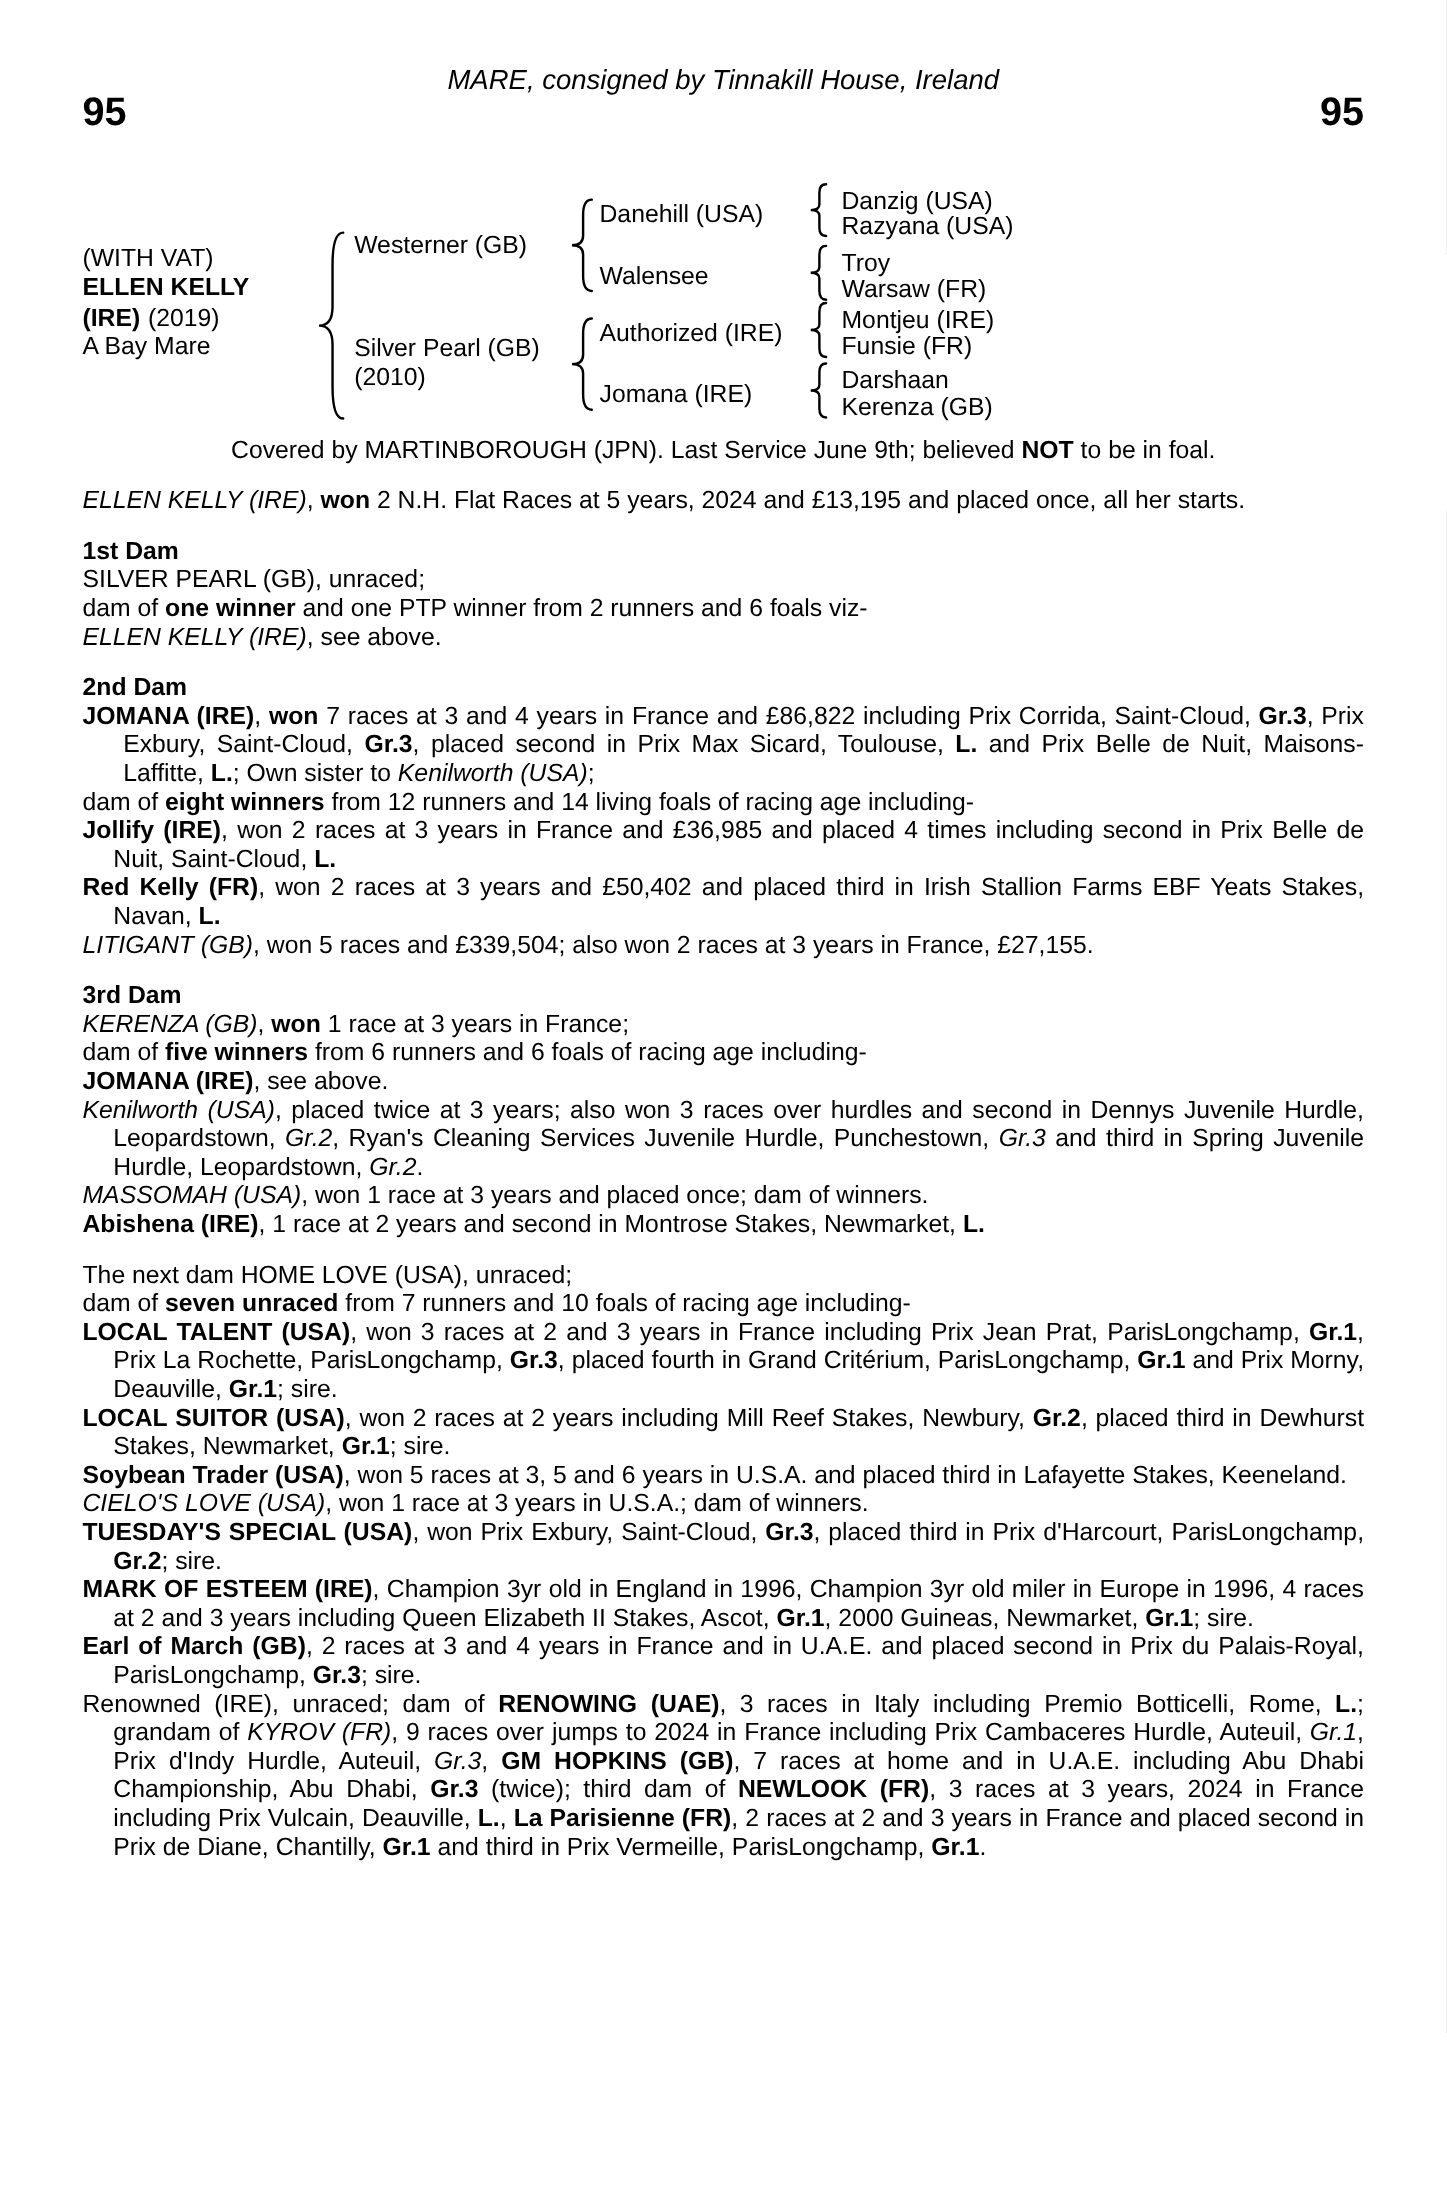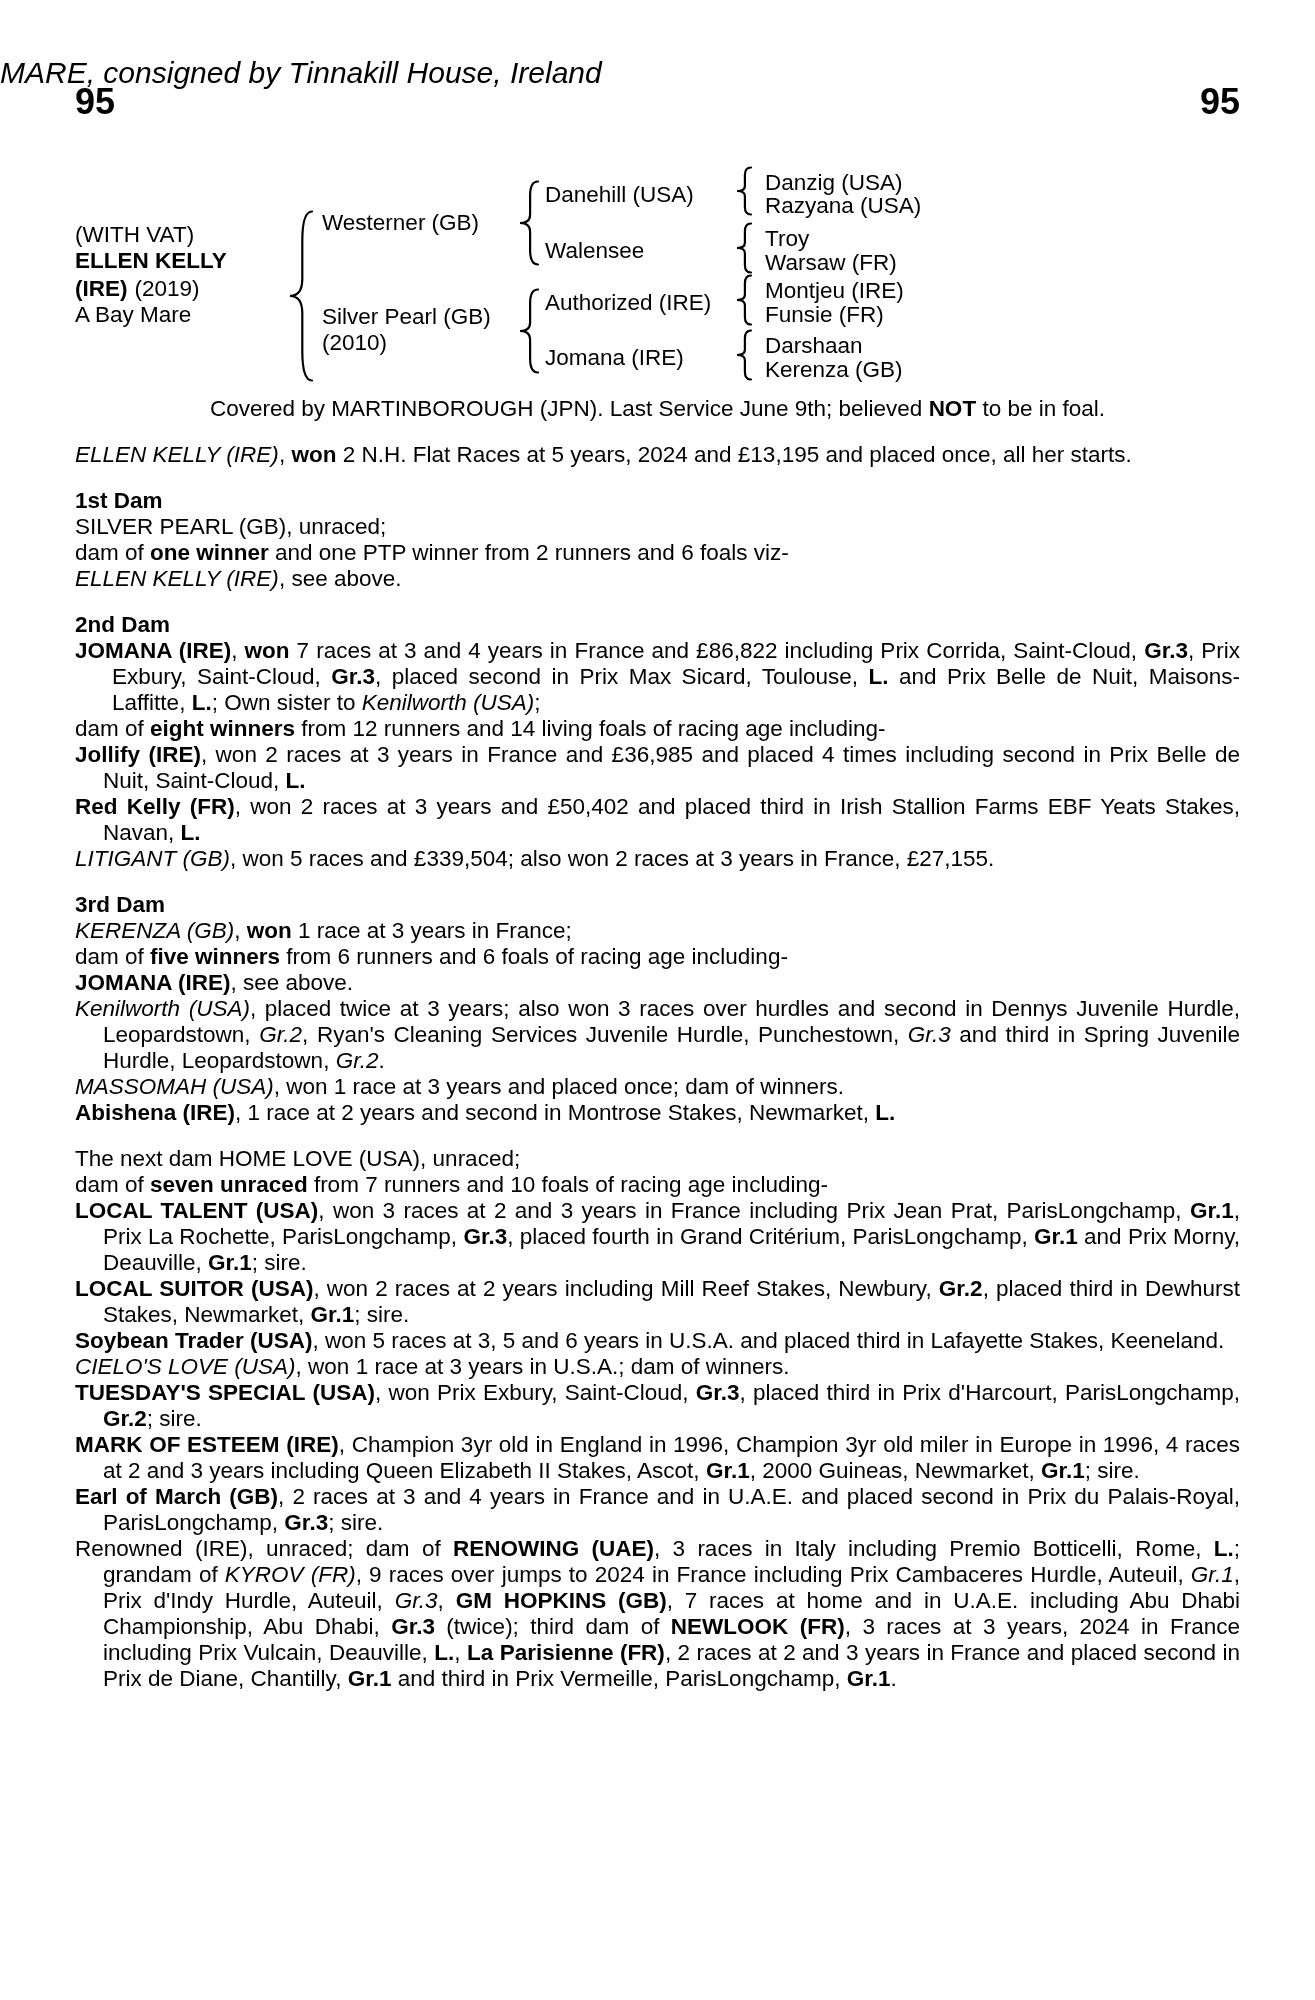--- a/index.html
+++ b/index.html
@@ -5,22 +5,22 @@
   html,body { margin:0; padding:0; background:#e8e8e8; }
   .page {
     position:relative; width:1315px; height:2000px; margin:0 auto;
     background:#ffffff; color:#000000;
     font-family:"Liberation Sans", sans-serif;
     font-size:22.5px; line-height:26px;
     overflow:hidden;
   }
   .abs { position:absolute; }
   .title {
-    top:60px; left:0; width:100%; text-align:left;
-    font-style:italic; font-size:30px;
+    top:60px; left:0; width:100%; text-align:center;
+    font-style:italic; font-size:25px;
   }
   .lot { font-weight:bold; font-size:36px; line-height:44px; top:80px; }
   .lot-left  { left:75px; }
   .lot-right { right:75px; }
 
   .ped { position:absolute; white-space:nowrap; }
   .s-b  { font-weight:bold; }
   .s-i  { font-style:italic; }
   .s-bi { font-weight:normal; font-style:italic; }
   .s-n  { }

